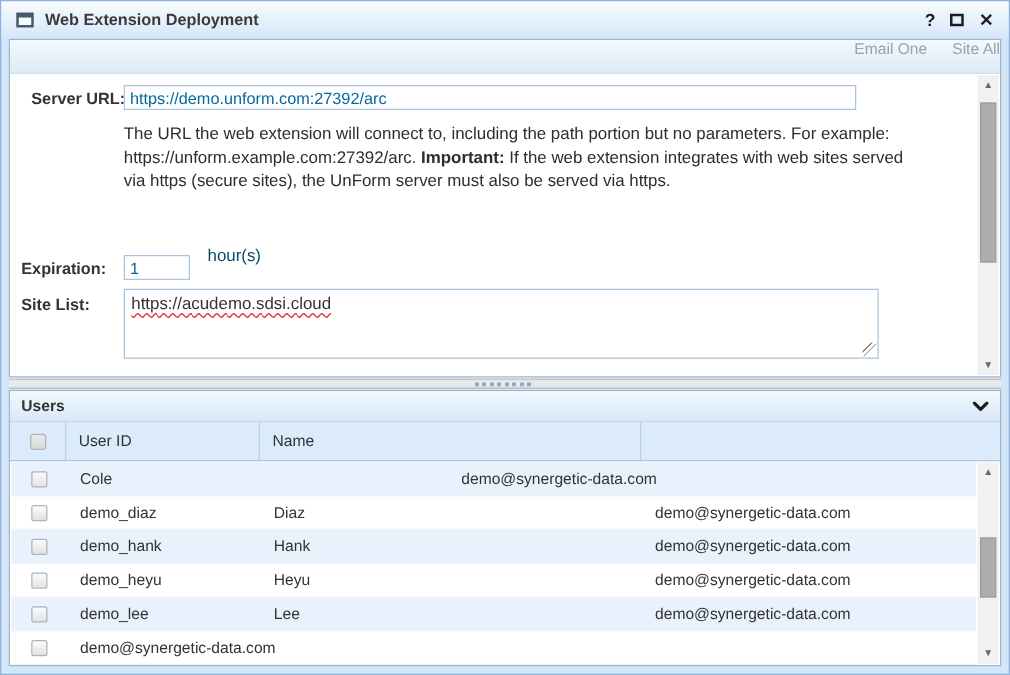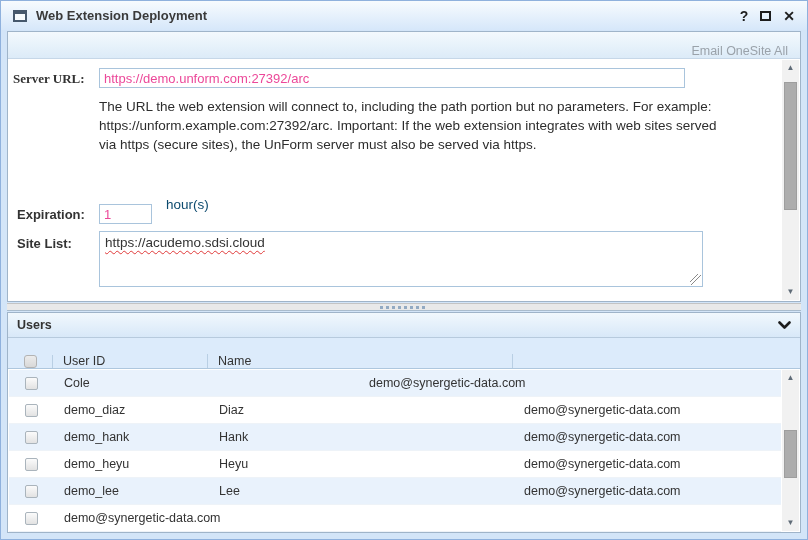--- a/index.html
+++ b/index.html
@@ -18,32 +18,32 @@
   .title-text { font-weight:bold; font-size:13px; color:#3a3a3a;text-align:center; }
   .controls { margin-left:auto; display:flex; align-items:center; gap:12px; }
   .ctl { color:#1d1d1d; font-weight:bold; font-size:14px; line-height:14px; cursor:default; }
   .max-btn { width:11px; height:10px; border:2px solid #1d1d1d; }
 
   
   .main-panel { position:absolute; left:6px; right:6px; top:30px; height:271px;
                 background:#fff; border:1px solid #9fb4c9; }
   .toolbar { height:27px; background:linear-gradient(#f3f9fd,#dcebf8);
              border-bottom:1px solid #c6d7e8; display:flex; justify-content:flex-end;
-             align-items:flex-end; padding:0 12px; }
+             align-items:flex-start; gap:20px; padding:0 0; }
   .tb-link { color:#9aa2aa; font-size:12.5px; }
 
   .form { position:absolute; top:28px; bottom:1px; left:1px; right:19px; background:#fff; }
   .form-label { position:absolute; font-weight:bold; font-size:13px; color:#333; }
   .txt-input { position:absolute; border:1px solid #a9c4dc; font-family:"Liberation Sans",sans-serif;
-               font-size:13px; color:#ec4899; padding:1px 4px; height:20px; background:#fff; }
-  #lbl-server { left:4px; top:11px;font-family:Liberation Serif, serif; }
+               font-size:13px; color:#0369a1; padding:1px 4px; height:20px; background:#fff; }
+  #lbl-server { left:16px; top:11px; }
   #inp-server { left:90px; top:8px; width:586px; }
   .help-text { position:absolute; left:90px; top:37px; width:628px;
                font-size:13.5px; line-height:19px; color:#2d2d2d; }
-  .help-text b { font-weight:normal; }
+  .help-text b { font-weight:bold; }
   #lbl-exp { left:8px; top:147px; }
   #inp-exp { left:90px; top:144px; width:53px; }
   #lbl-hours { position:absolute; left:157px; top:137px; font-size:13.5px; color:#0c4a6e; }
   #lbl-sitelist { left:8px; top:176px; }
   .textarea { position:absolute; left:90px; top:171px; width:604px; height:56px;
               border:1px solid #a9c4dc; background:#fff; padding:3px 5px;
               font-size:13.5px; color:#333; overflow:hidden; }
   .wavy { text-decoration:underline; text-decoration-style:wavy; text-decoration-color:#e03a3a;
           text-decoration-thickness:1px; text-underline-offset:3px; }
   .resize-grip { position:absolute; right:1px; bottom:1px; width:11px; height:11px;
@@ -70,21 +70,21 @@
   
   .users-panel { position:absolute; left:6px; right:6px; top:311px; bottom:6px;
                  border:1px solid #9fb4c9; background:#fff; }
   .users-header { height:25px; background:linear-gradient(#f1f8fd,#d8e8f8);
                   border-bottom:1px solid #b7cadd; display:flex; align-items:center;
                   padding:0 9px; }
   .users-title { font-weight:bold; font-size:12.5px; color:#333; }
   .chevron { margin-left:auto; display:flex; align-items:center; }
 
   .thead { display:flex; height:31px; background:#dcebfb; border-bottom:1px solid #aec7de;
-           font-size:12.5px; color:#333;align-items:flex-end; }
+           font-size:12.5px; color:#333; }
   .thead .cell { display:flex; align-items:center; border-right:1px solid #b9cfe4; }
   .col-check { width:45px; justify-content:center; }
   .col-userid { width:155px; padding-left:10px; }
   .col-name { width:305px; padding-left:10px; }
   .col-email { flex:1; padding-left:10px; }
   .col-stub { width:16px; border-right:none !important; }
 
   .tbody { position:absolute; top:57px; bottom:1px; left:1px; right:19px; background:#fff; }
   .trow { display:flex; height:27px; align-items:center; font-size:12.5px; color:#333;
           border-bottom:1px solid #eef3f8; }

